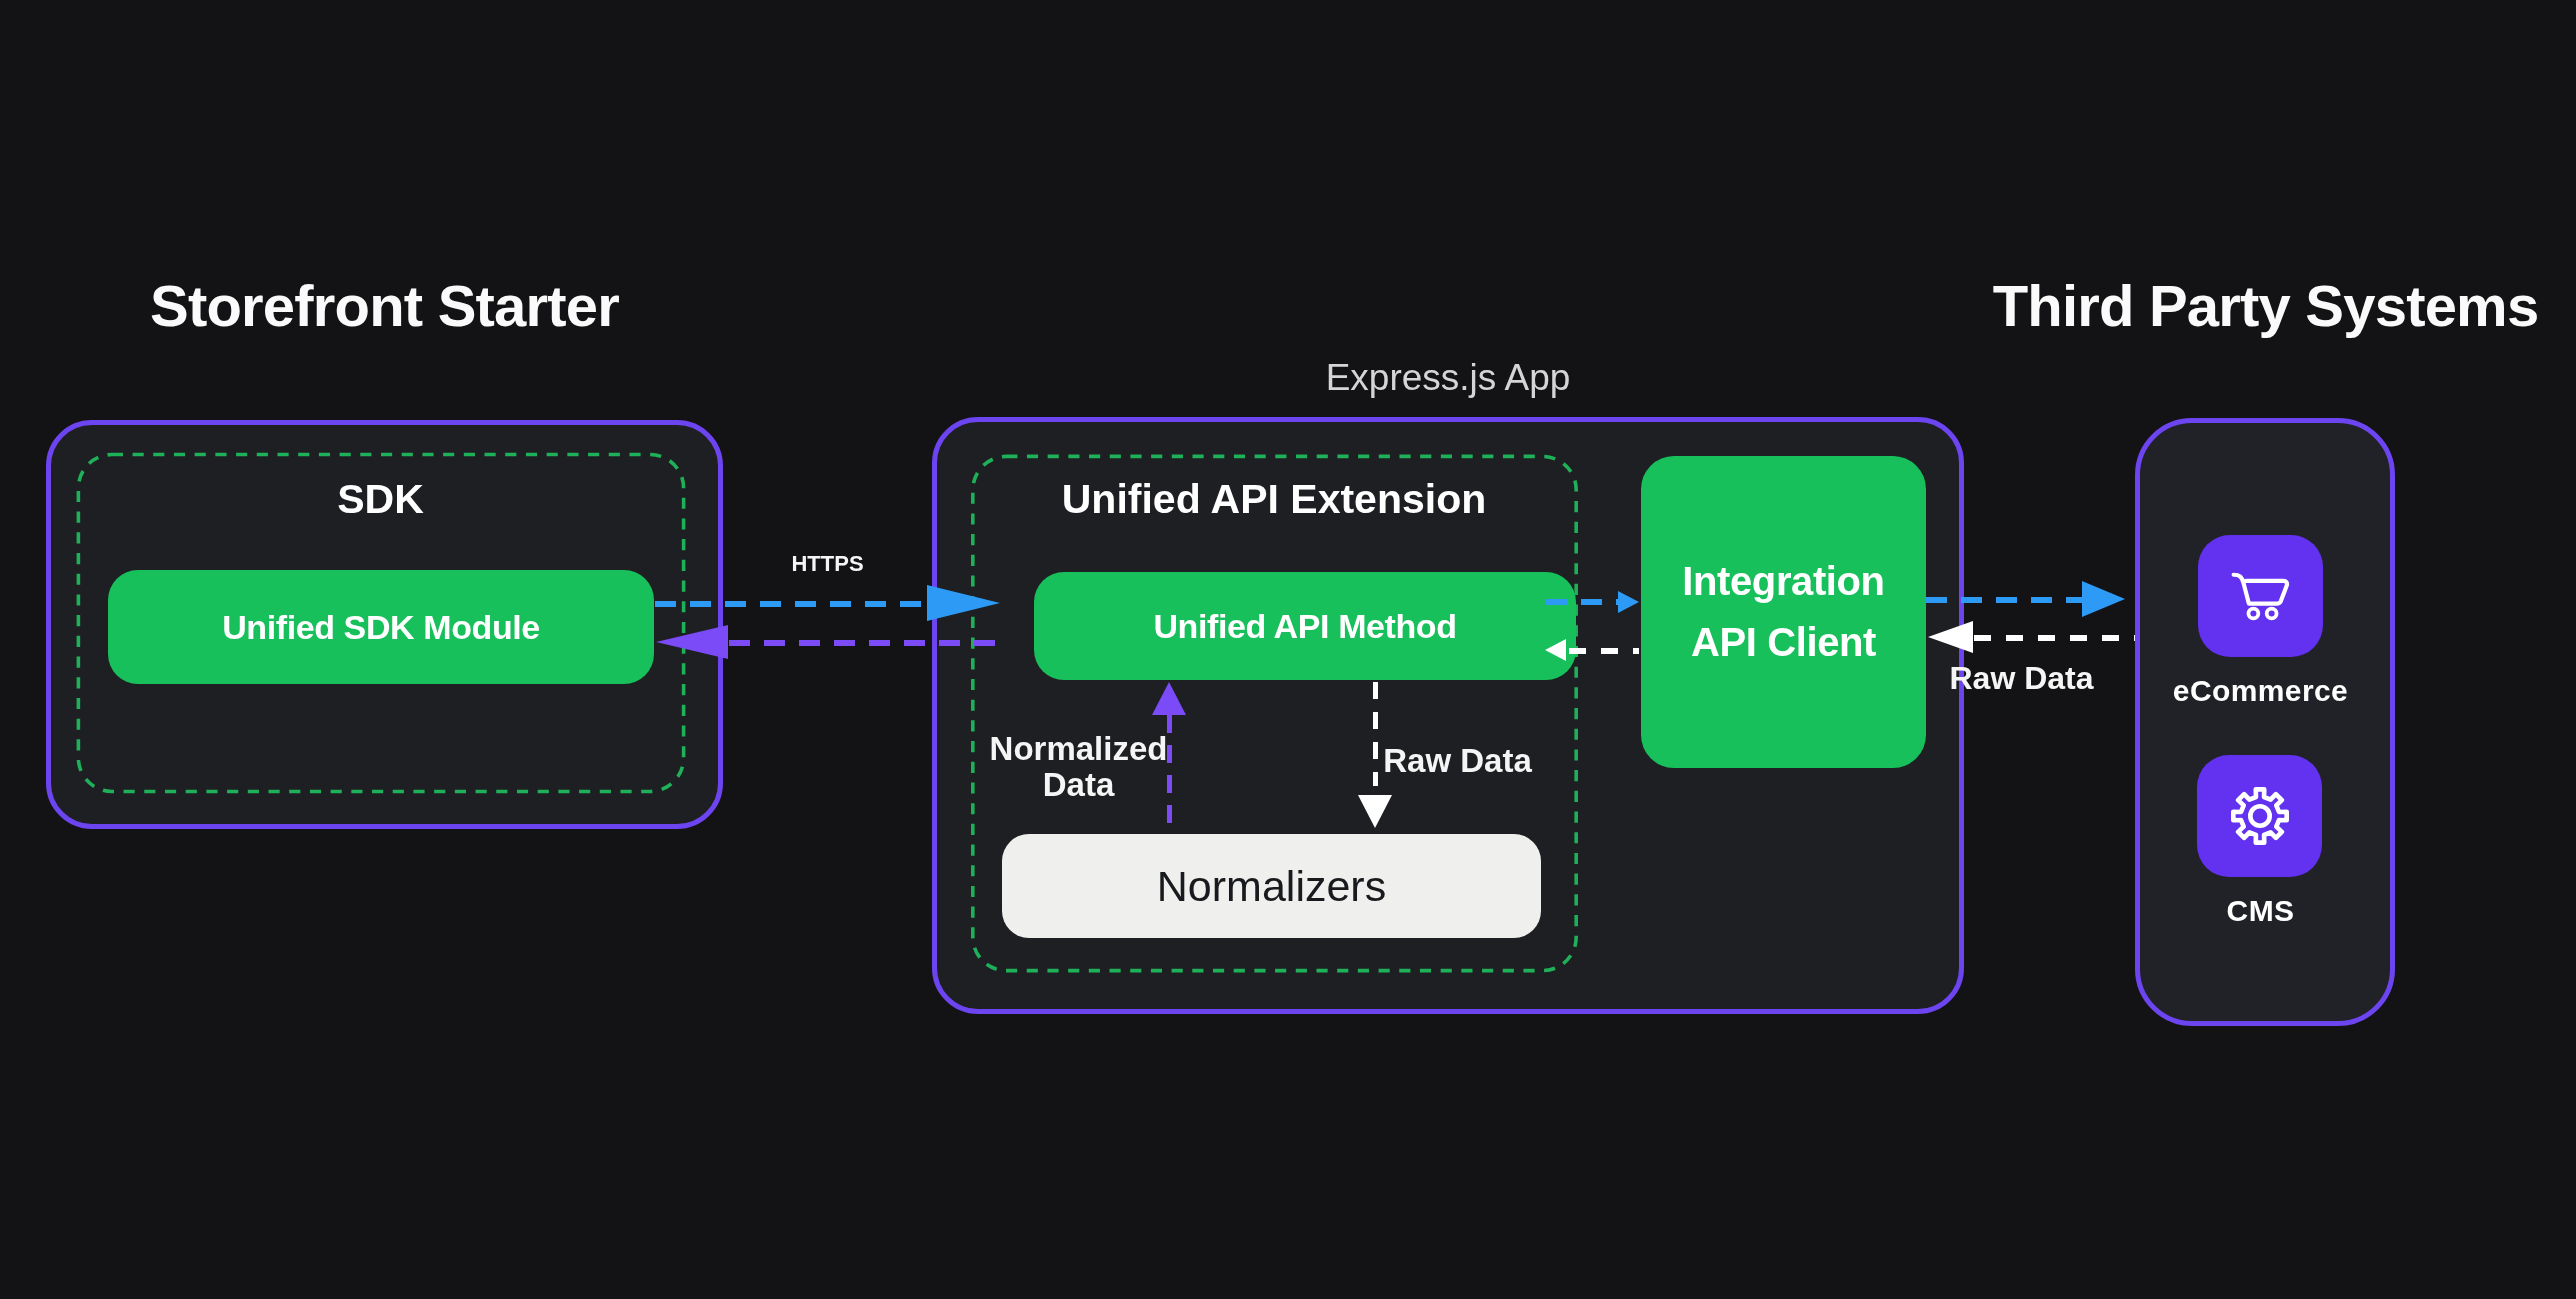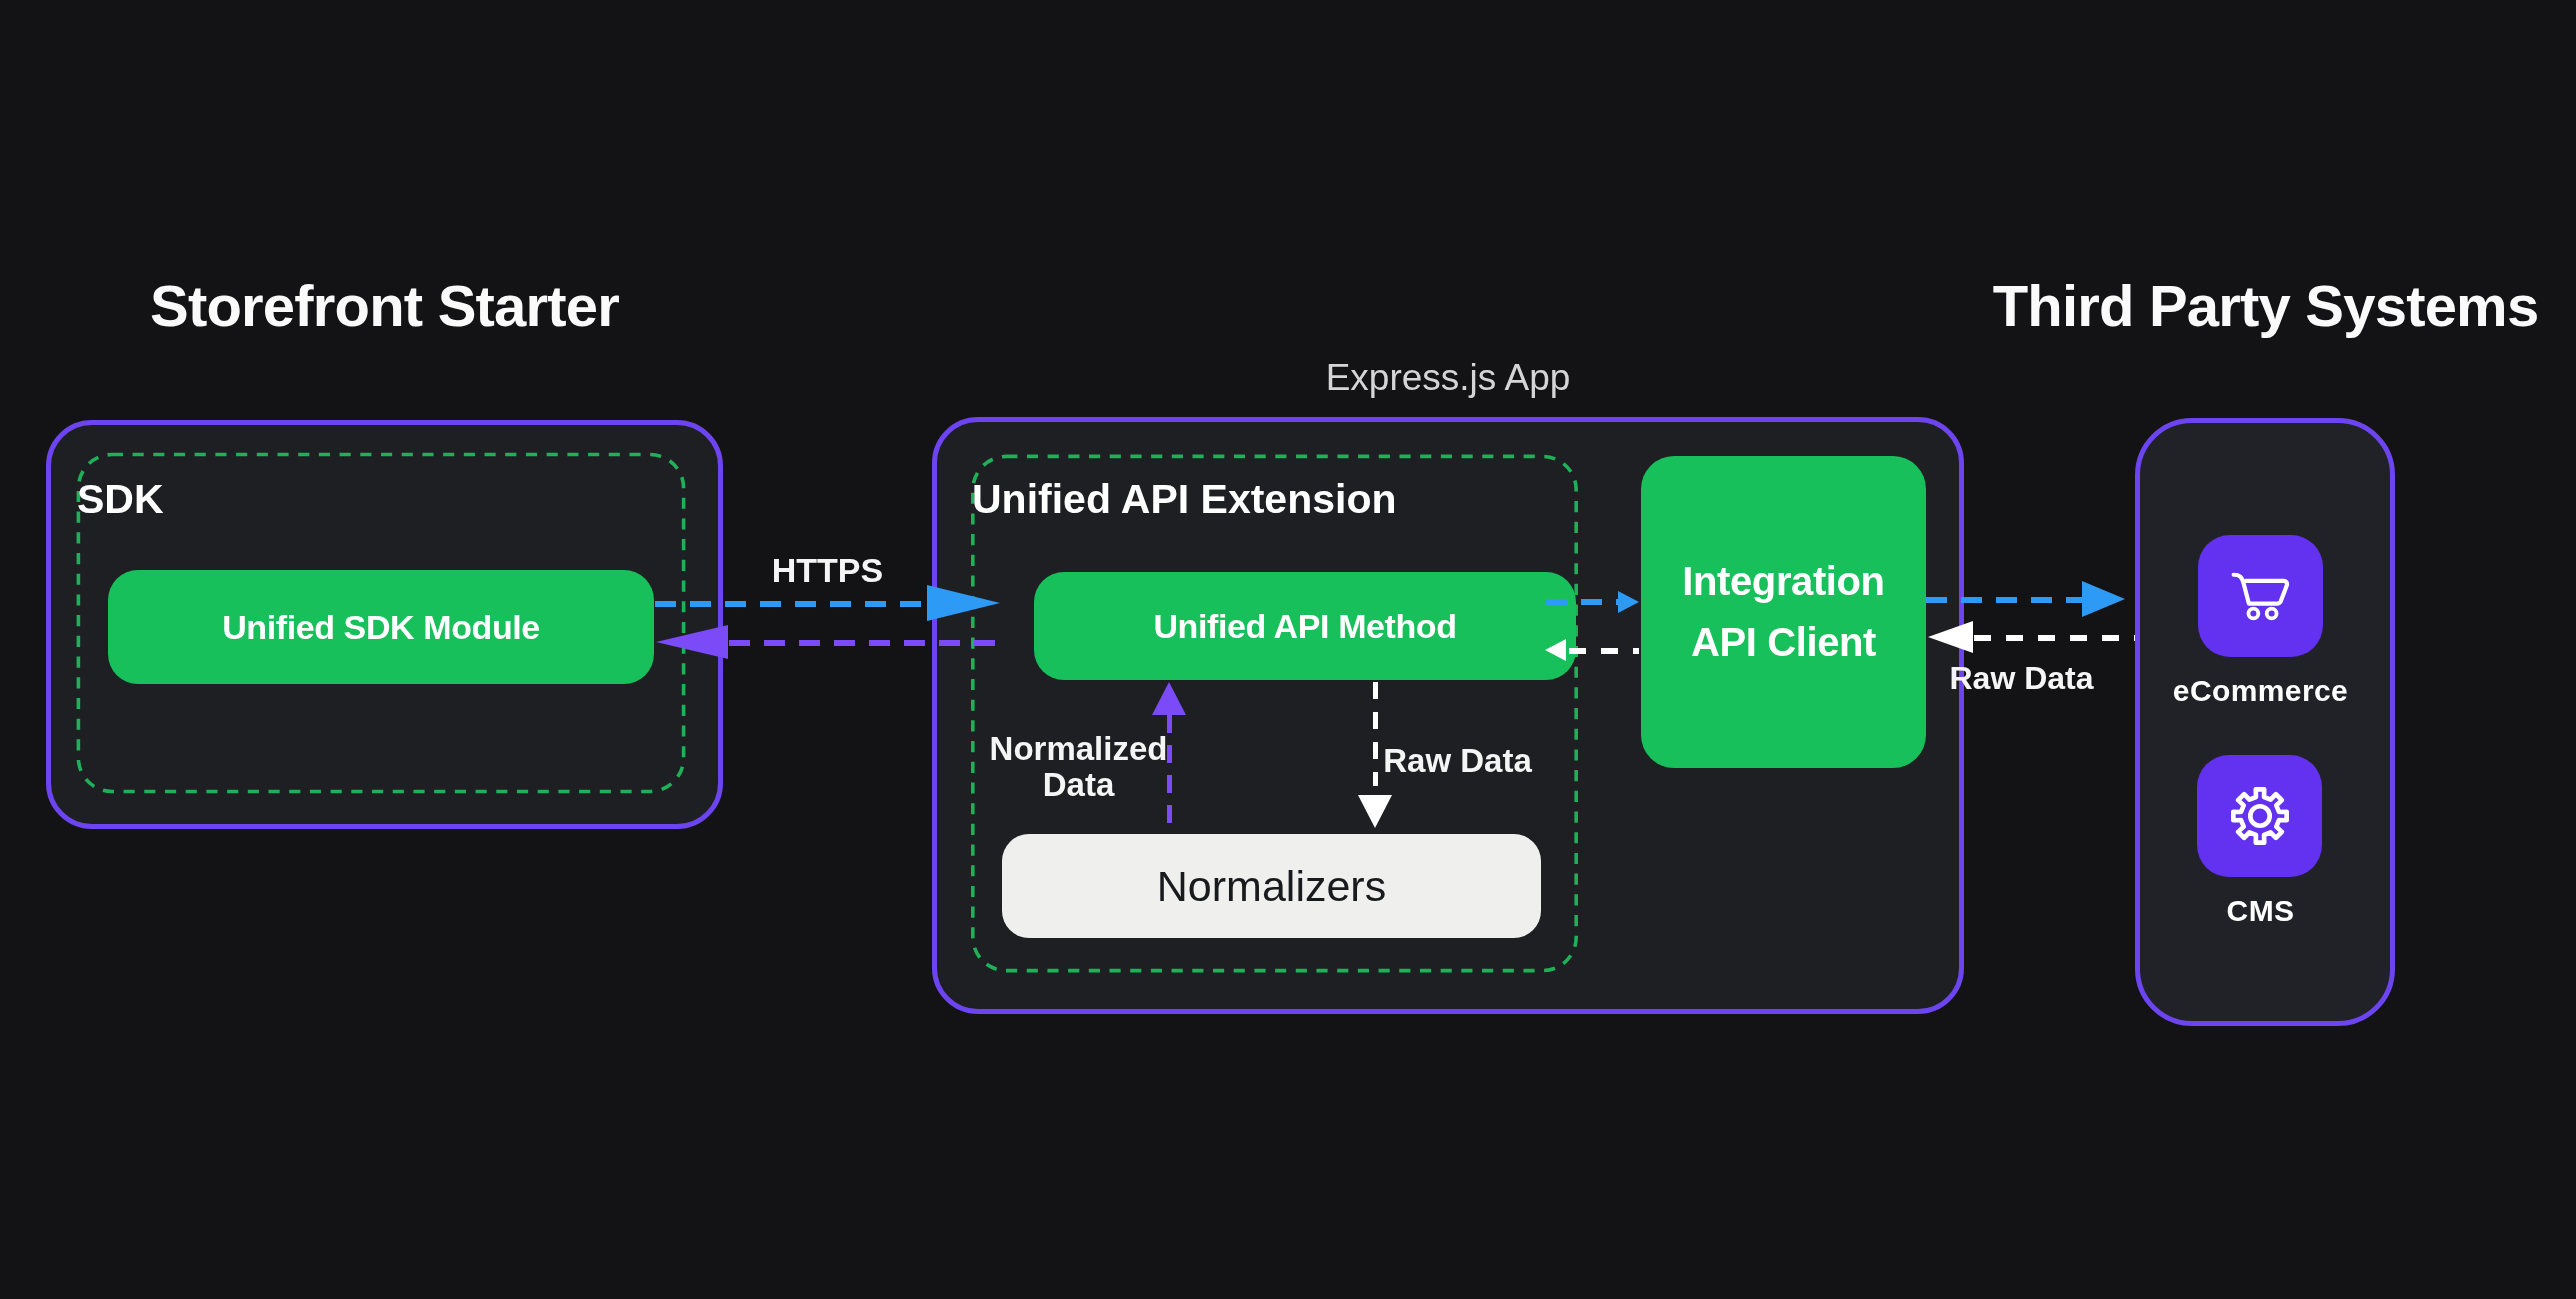--- a/index.html
+++ b/index.html
@@ -19,40 +19,40 @@
   
   .panel{position:absolute;border:5.6px solid #6c45f1;background:#1e1f23;border-radius:46px;box-sizing:border-box;}
   #p-store{left:46px;top:420px;width:677px;height:409px;}
   #p-mid{left:932px;top:417px;width:1032px;height:597px;}
   #p-third{left:2135px;top:418px;width:260px;height:608px;border-radius:57px;background:#212228;}
 
   
   .dashedbox{position:absolute;}
 
   
-  .inner-h{position:absolute;color:#ffffff;font-size:41px;font-weight:600;white-space:nowrap;}
+  .inner-h{position:absolute;text-align:center;color:#ffffff;font-size:41px;font-weight:600;white-space:nowrap;}
   #h-sdk{left:77px;top:476px;width:607px;}
   #h-ext{left:972px;top:476px;width:604px;}
 
   
   .module{position:absolute;background:#17c05a;border-radius:30px;display:flex;align-items:center;
           justify-content:center;color:#ffffff;font-size:34px;font-weight:700;letter-spacing:-0.4px;white-space:nowrap;}
   #m-sdk{left:108px;top:570px;width:546px;height:114px;}
   #m-api{left:1002px;top:572px;width:542px;height:108px;margin-left:32px;}
   #m-client{left:1641px;top:456px;width:285px;height:312px;border-radius:33px;flex-direction:column;
             font-size:40px;line-height:61px;}
 
   
   #m-norm{position:absolute;left:1002px;top:834px;width:539px;height:104px;background:#efefee;
           border-radius:27px;display:flex;align-items:center;justify-content:center;
           color:#191a1d;font-size:43px;font-weight:400;}
 
   
   .lbl{position:absolute;color:#f5f5f5;font-weight:600;text-align:center;white-space:pre-line;}
-  #l-https{left:748px;top:551px;width:159px;font-size:34px;}
+  #l-https{left:748px;top:551px;width:159px;font-size:22px;}
   #l-norm{left:962px;top:731px;width:233px;font-size:33px;line-height:36px;}
   #l-raw-mid{left:1378px;top:742px;width:159px;font-size:33px;}
   #l-raw-right{left:1942px;top:660px;width:159px;font-size:32px;}
 
   
   .hline{position:absolute;height:5.6px;}
   .vline{position:absolute;width:4.8px;}
   .hline.blue{background:repeating-linear-gradient(90deg,#2d9bf5 0 21px,transparent 21px 35px);}
   .hline.purple{background:repeating-linear-gradient(90deg,#7a4bf7 0 21px,transparent 21px 35px);}
   .hline.white{background:repeating-linear-gradient(90deg,#ffffff 0 17.5px,transparent 17.5px 32px);}

